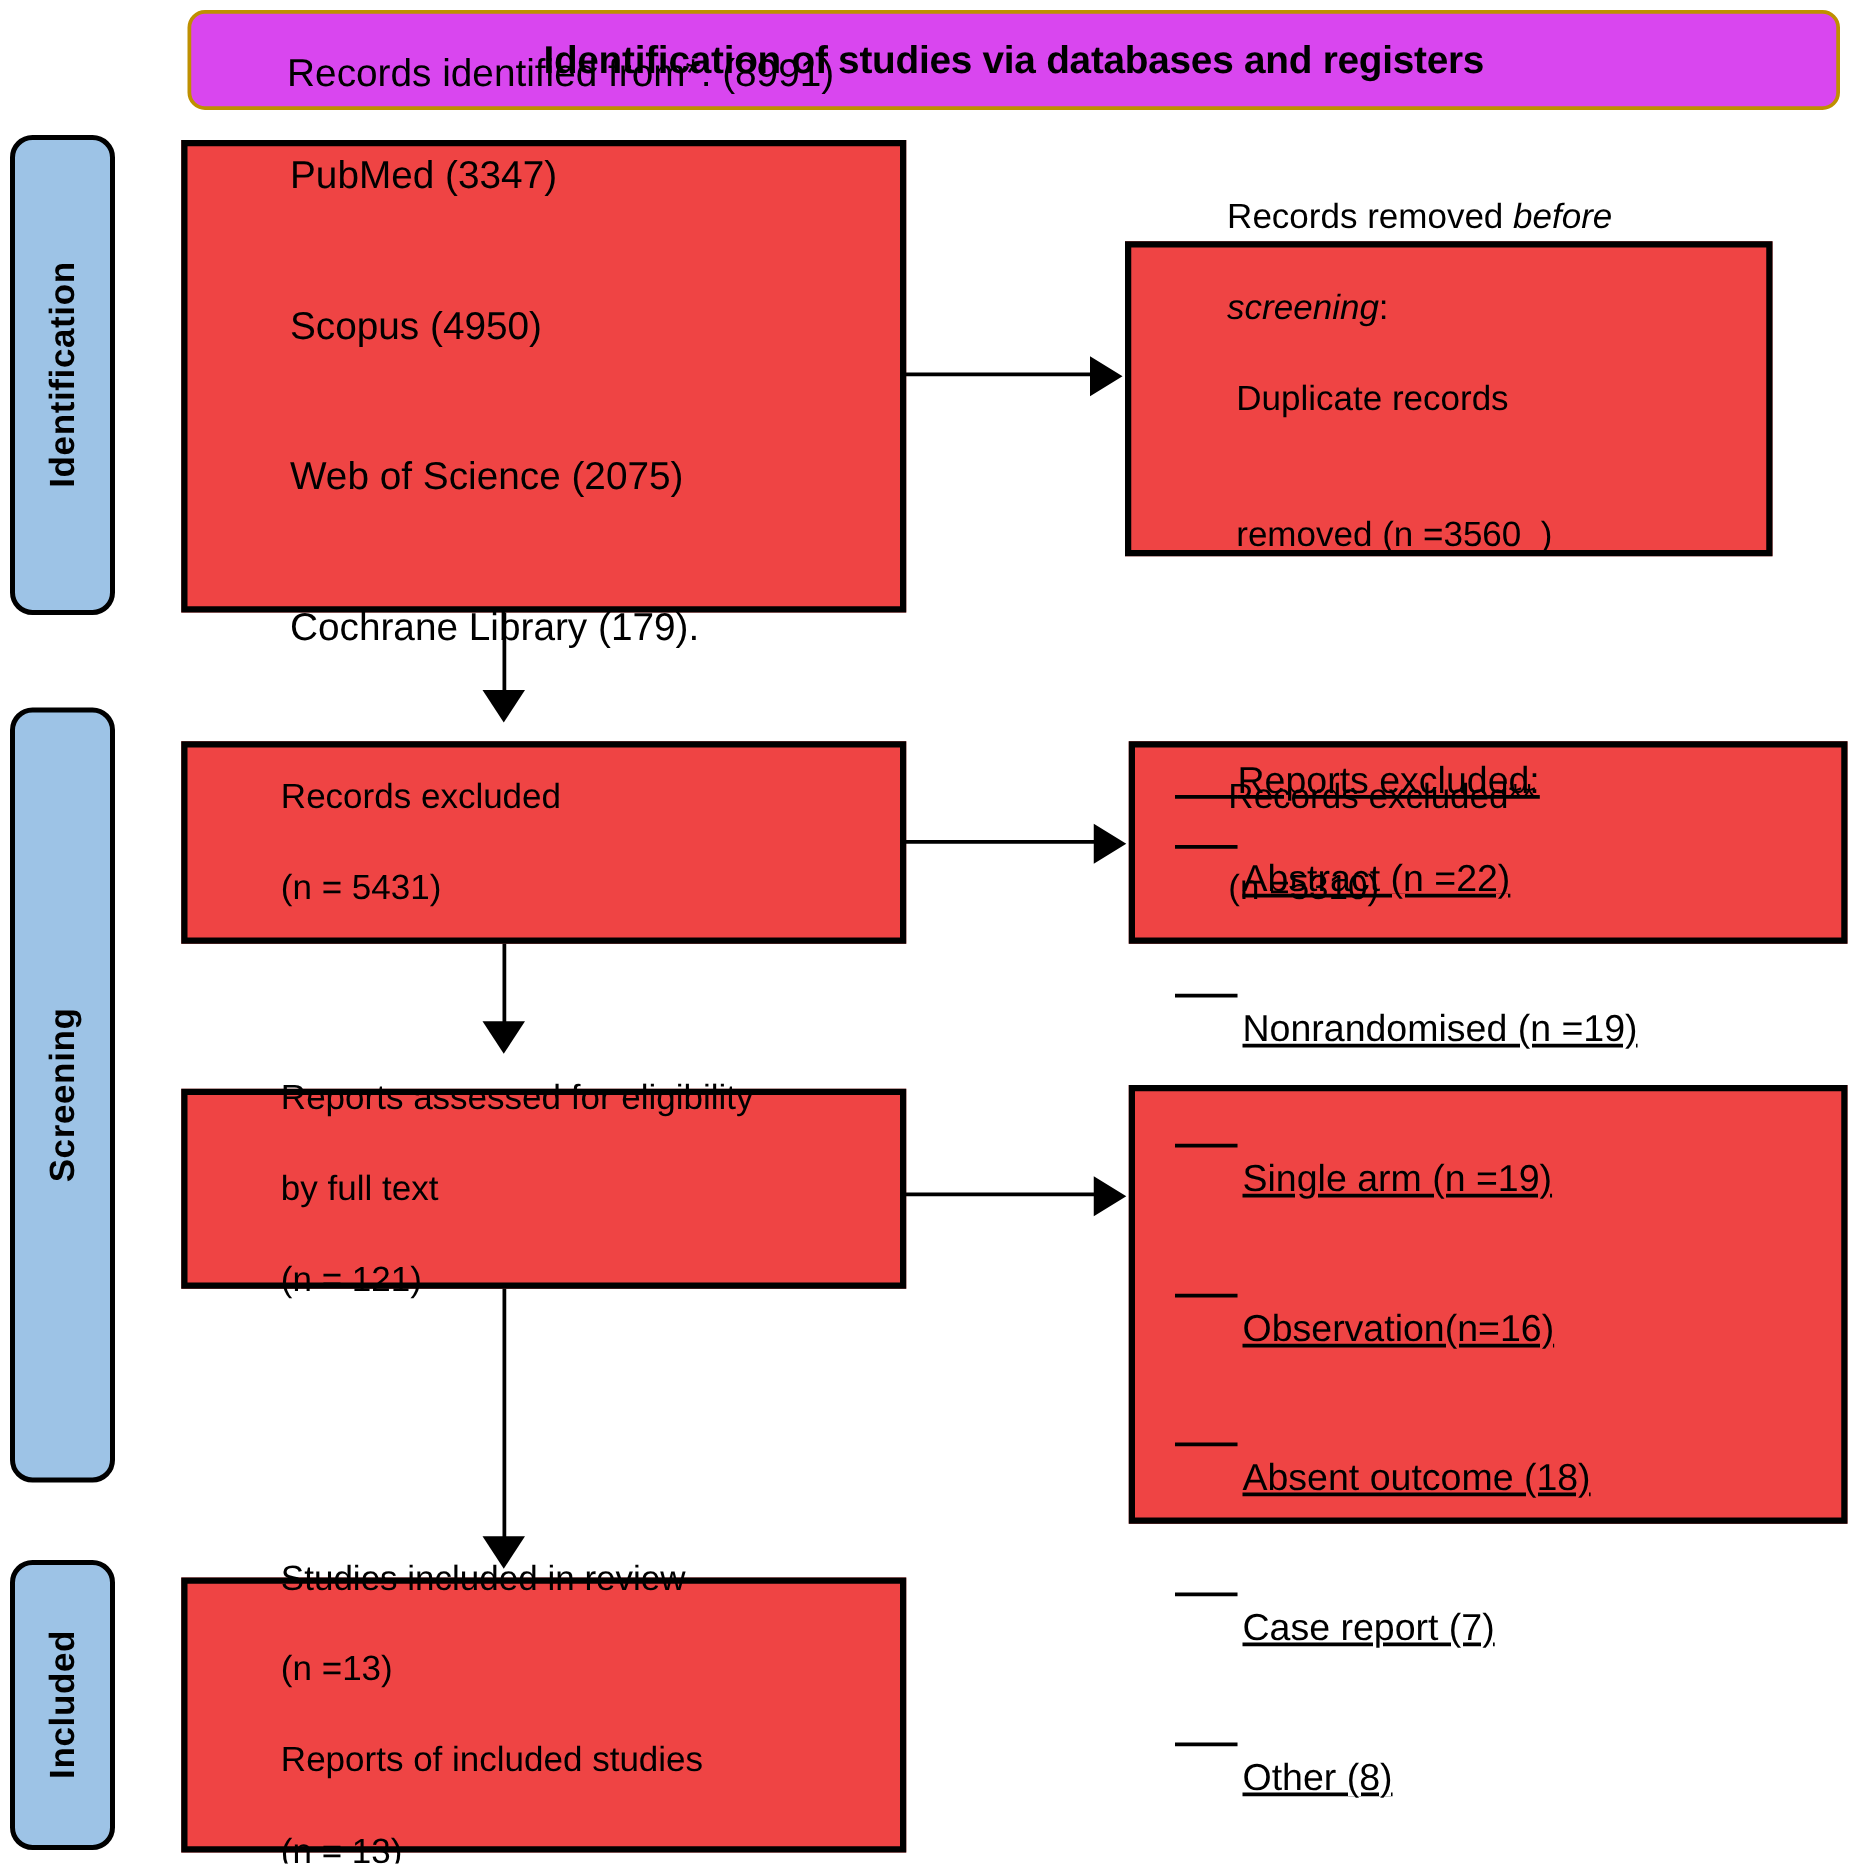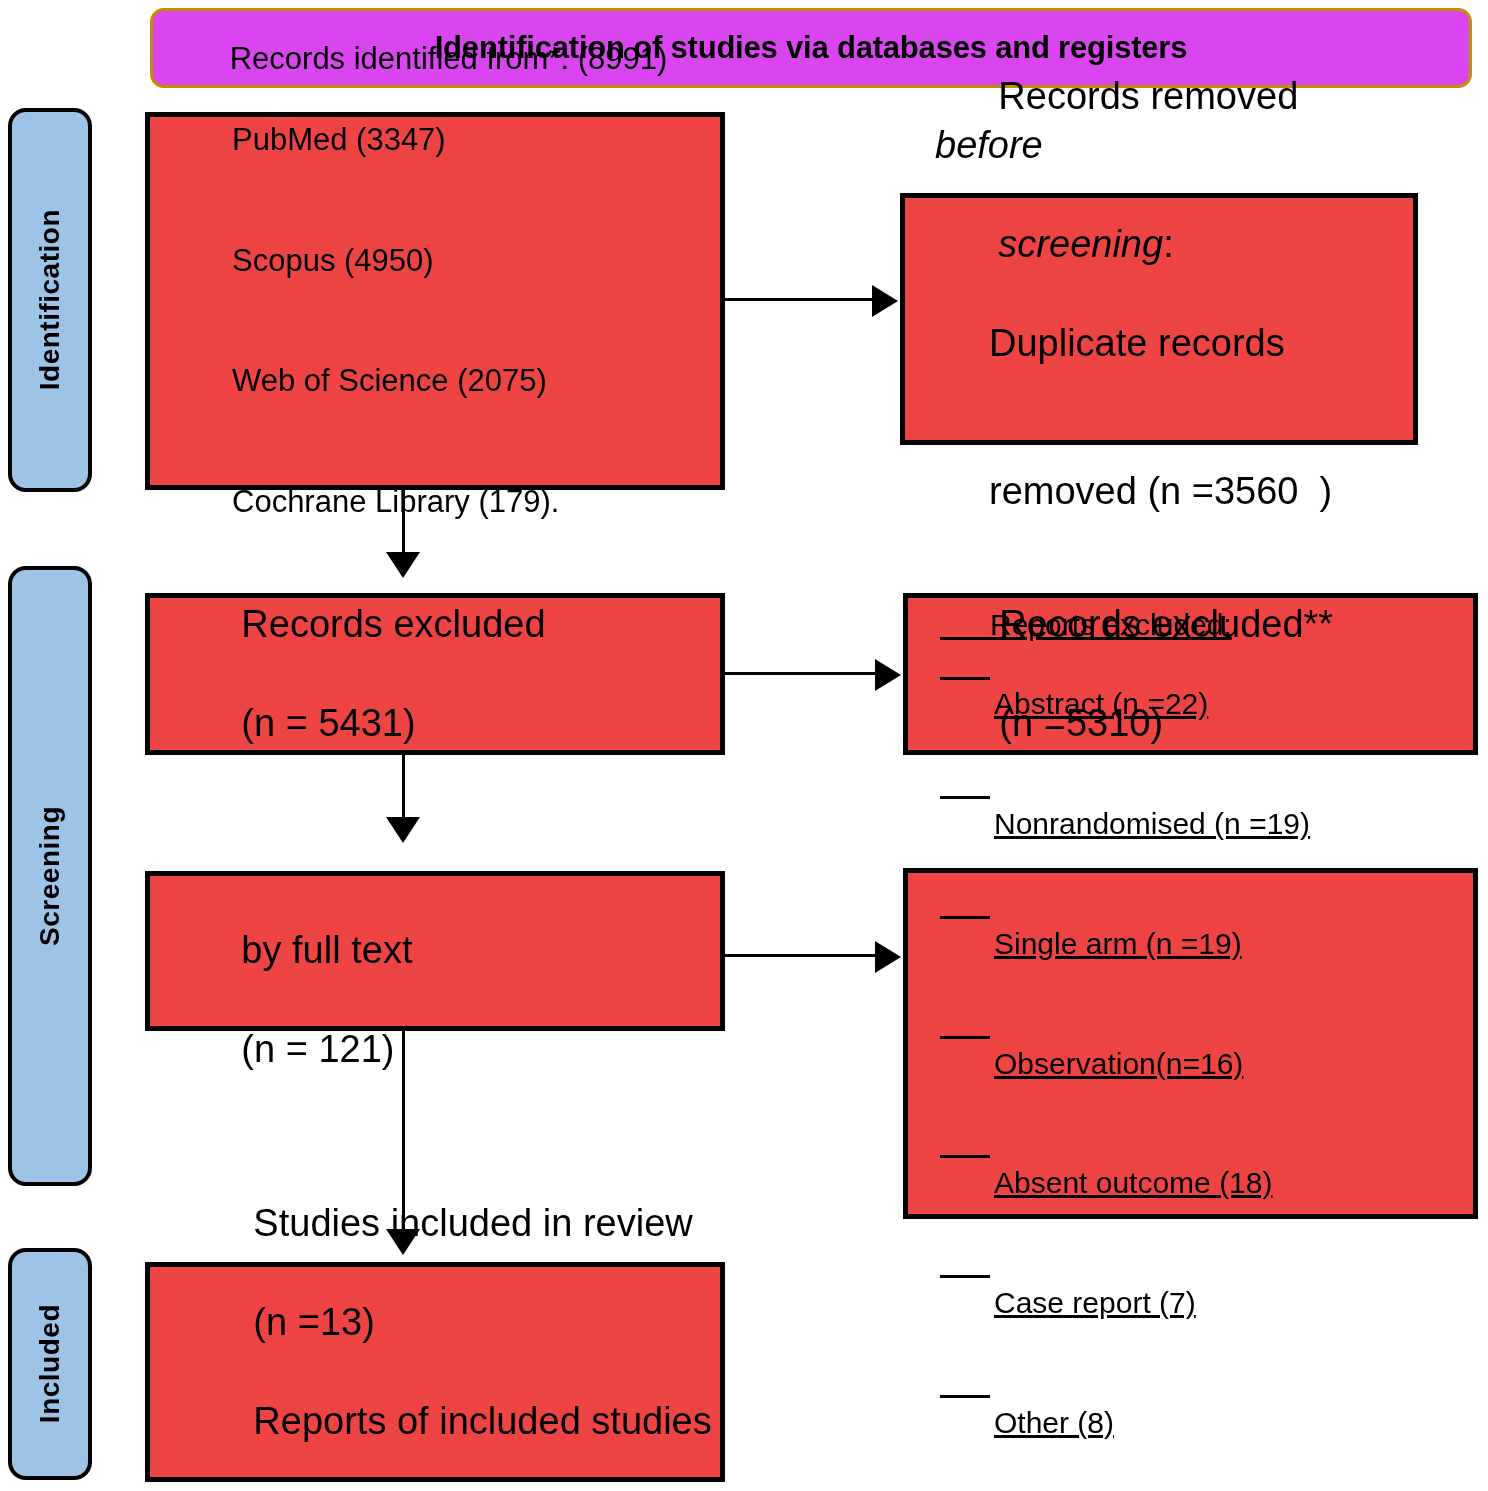--- a/index.html
+++ b/index.html
@@ -73,36 +73,36 @@
   .box {
     position: absolute;
     background: #ef4444;
     border: 5px solid #000000;
     box-sizing: border-box;
     display: flex;
     flex-direction: column;
     justify-content: center;
   }
   .box-text {
-    font-size: 38px;
+    font-size: 28px;
     line-height: 1.30;
     color: #000000;
     padding: 0 0 0 28px;
     white-space: pre-wrap;
   }
   .box-text .indent { display: block; padding-left: 54px; }
   .box-text .ital { font-style: italic; }
 
   #box-identified  { left: 145px;  top: 112px;  width: 580px;  height: 378px; }
   #box-removed     { left: 900px;  top: 193px;  width: 518px;  height: 252px; }
   #box-screened    { left: 145px;  top: 593px;  width: 580px;  height: 162px; }
   #box-excluded    { left: 903px;  top: 593px;  width: 575px;  height: 162px; }
   #box-eligibility { left: 145px;  top: 871px;  width: 580px;  height: 160px; }
   #box-rexcluded   { left: 903px;  top: 868px;  width: 575px;  height: 351px; text-decoration: underline; }
-  #box-included    { left: 145px;  top: 1262px; width: 580px;  height: 220px; padding-left: 12px; }
+  #box-included    { left: 145px;  top: 1262px; width: 580px;  height: 220px; }
 
   #box-identified .box-text { font-size: 31px; }
   #box-rexcluded  .box-text { font-size: 30px; line-height: 1.33; padding-left: 32px; }
   #box-removed    .box-text { padding-left: 30px; }
 
   
   .conn-v {
     position: absolute;
     width: 3px;
     background: #000000;
@@ -196,21 +196,21 @@
 
   <div class="box" id="box-excluded">
     <div class="box-text">
       <span>Records excluded**</span><br>
       <span>(n =5310)</span>
     </div>
   </div>
 
   <div class="box" id="box-eligibility">
     <div class="box-text">
-      <br>
+      <span>Reports assessed for eligibility</span><br>
       <span>by full text</span><br>
       <span>(n = 121)</span>
     </div>
   </div>
 
   <div class="box" id="box-rexcluded">
     <div class="box-text">
       <span>Reports excluded:</span>
       <span class="indent">Abstract (n =22)</span>
       <span class="indent">Nonrandomised (n =19)</span>

